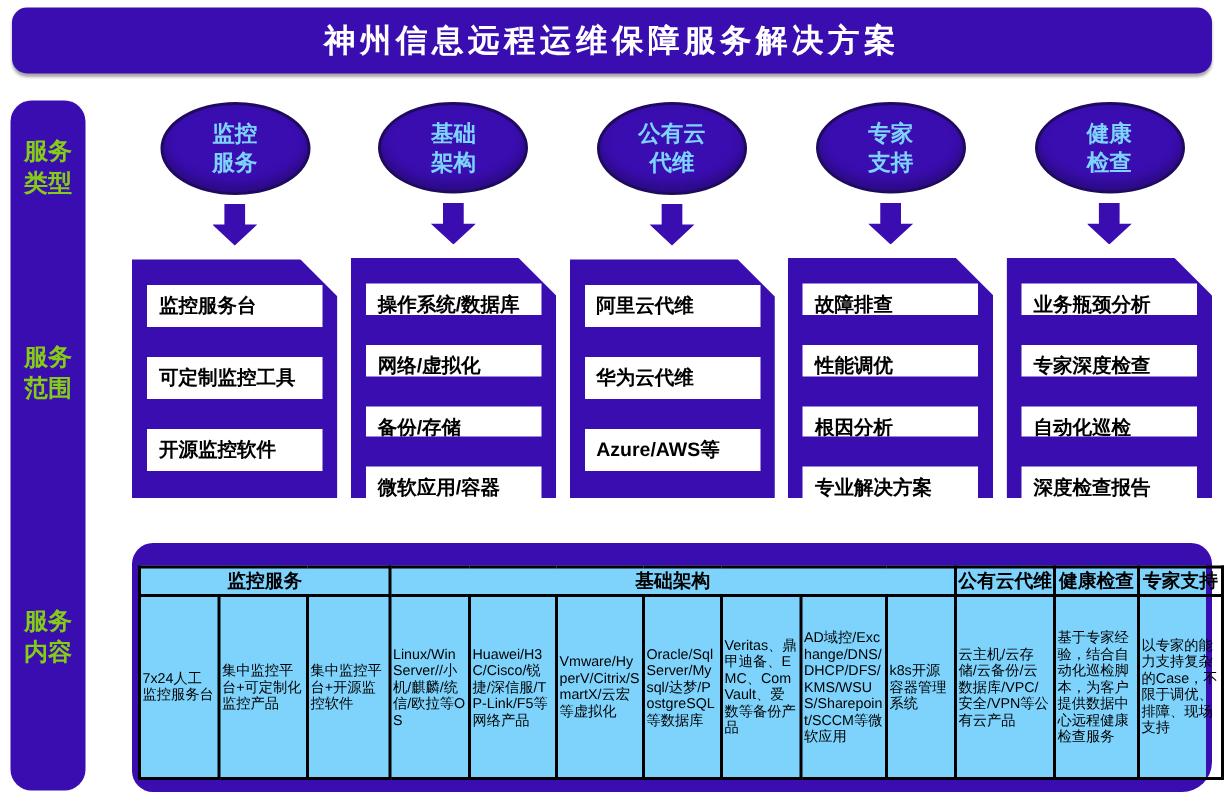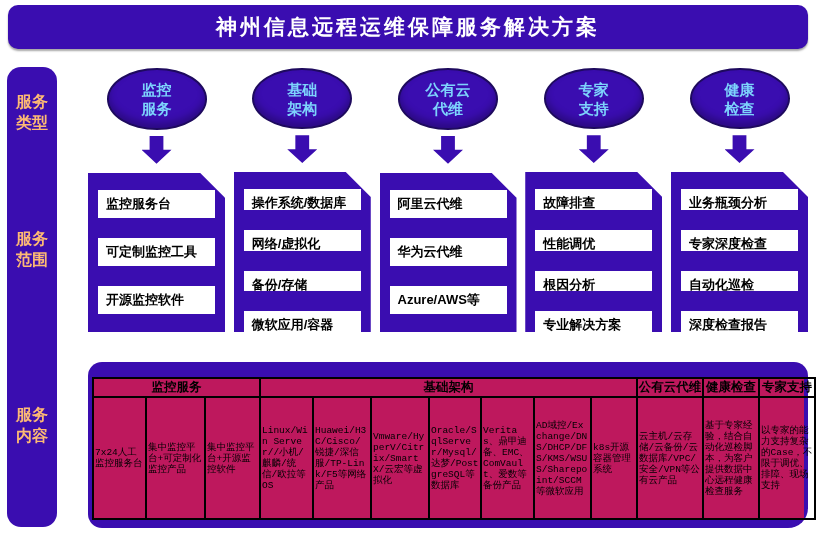--- a/index.html
+++ b/index.html
@@ -20,21 +20,21 @@
     display:flex;align-items:center;justify-content:center;
     box-shadow:0 2px 2px rgba(0,0,0,0.35);
   }
   
   .sidebar{
     position:absolute;left:7px;top:67px;width:50px;height:460px;
     background:var(--primary);border-radius:14px;
   }
   .side-label{
     position:absolute;left:50%;transform:translateX(-50%);
-    width:36px;color:#fdba74;font-weight:bold;font-size:16px;line-height:21px;
+    width:36px;color:#84cc16;font-weight:bold;font-size:16px;line-height:21px;
     text-align:center;word-break:break-all;
   }
   
   .columns{
     position:absolute;left:88px;top:66px;width:720px;height:266px;
     display:flex;justify-content:space-between;
   }
   .col{width:137px;display:flex;flex-direction:column;align-items:center;}
   .oval{
     width:100px;height:62px;margin-top:2px;
@@ -54,21 +54,21 @@
   }
   .item{
     height:28px;background:#fff;color:#000;font-weight:bold;font-size:13px;
     line-height:28px;padding-left:8px;white-space:nowrap;overflow:hidden;
   }
   
   .table-wrap{
     position:absolute;left:88px;top:362px;width:720px;height:166px;
     background:var(--primary);border-radius:14px 14px 20px 14px;
   }
-  .table-inner{position:absolute;left:4px;right:4px;top:15px;bottom:8px;background:#be185d;font-family:Liberation Mono, monospace;}
+  .table-inner{position:absolute;left:4px;right:4px;top:15px;bottom:8px;background:#7dd3fc;}
   table{border-collapse:collapse;table-layout:fixed;width:100%;height:100%;}
   th,td{border:2px solid #000;}
   thead th{height:18px;font-size:12.5px;font-weight:bold;text-align:center;padding:0;}
   tbody td{
     font-size:9.5px;line-height:11px;font-weight:normal;text-align:left;
     vertical-align:middle;padding:0 1px;word-break:break-all;
   }
 </style>
 </head>
 <body>

